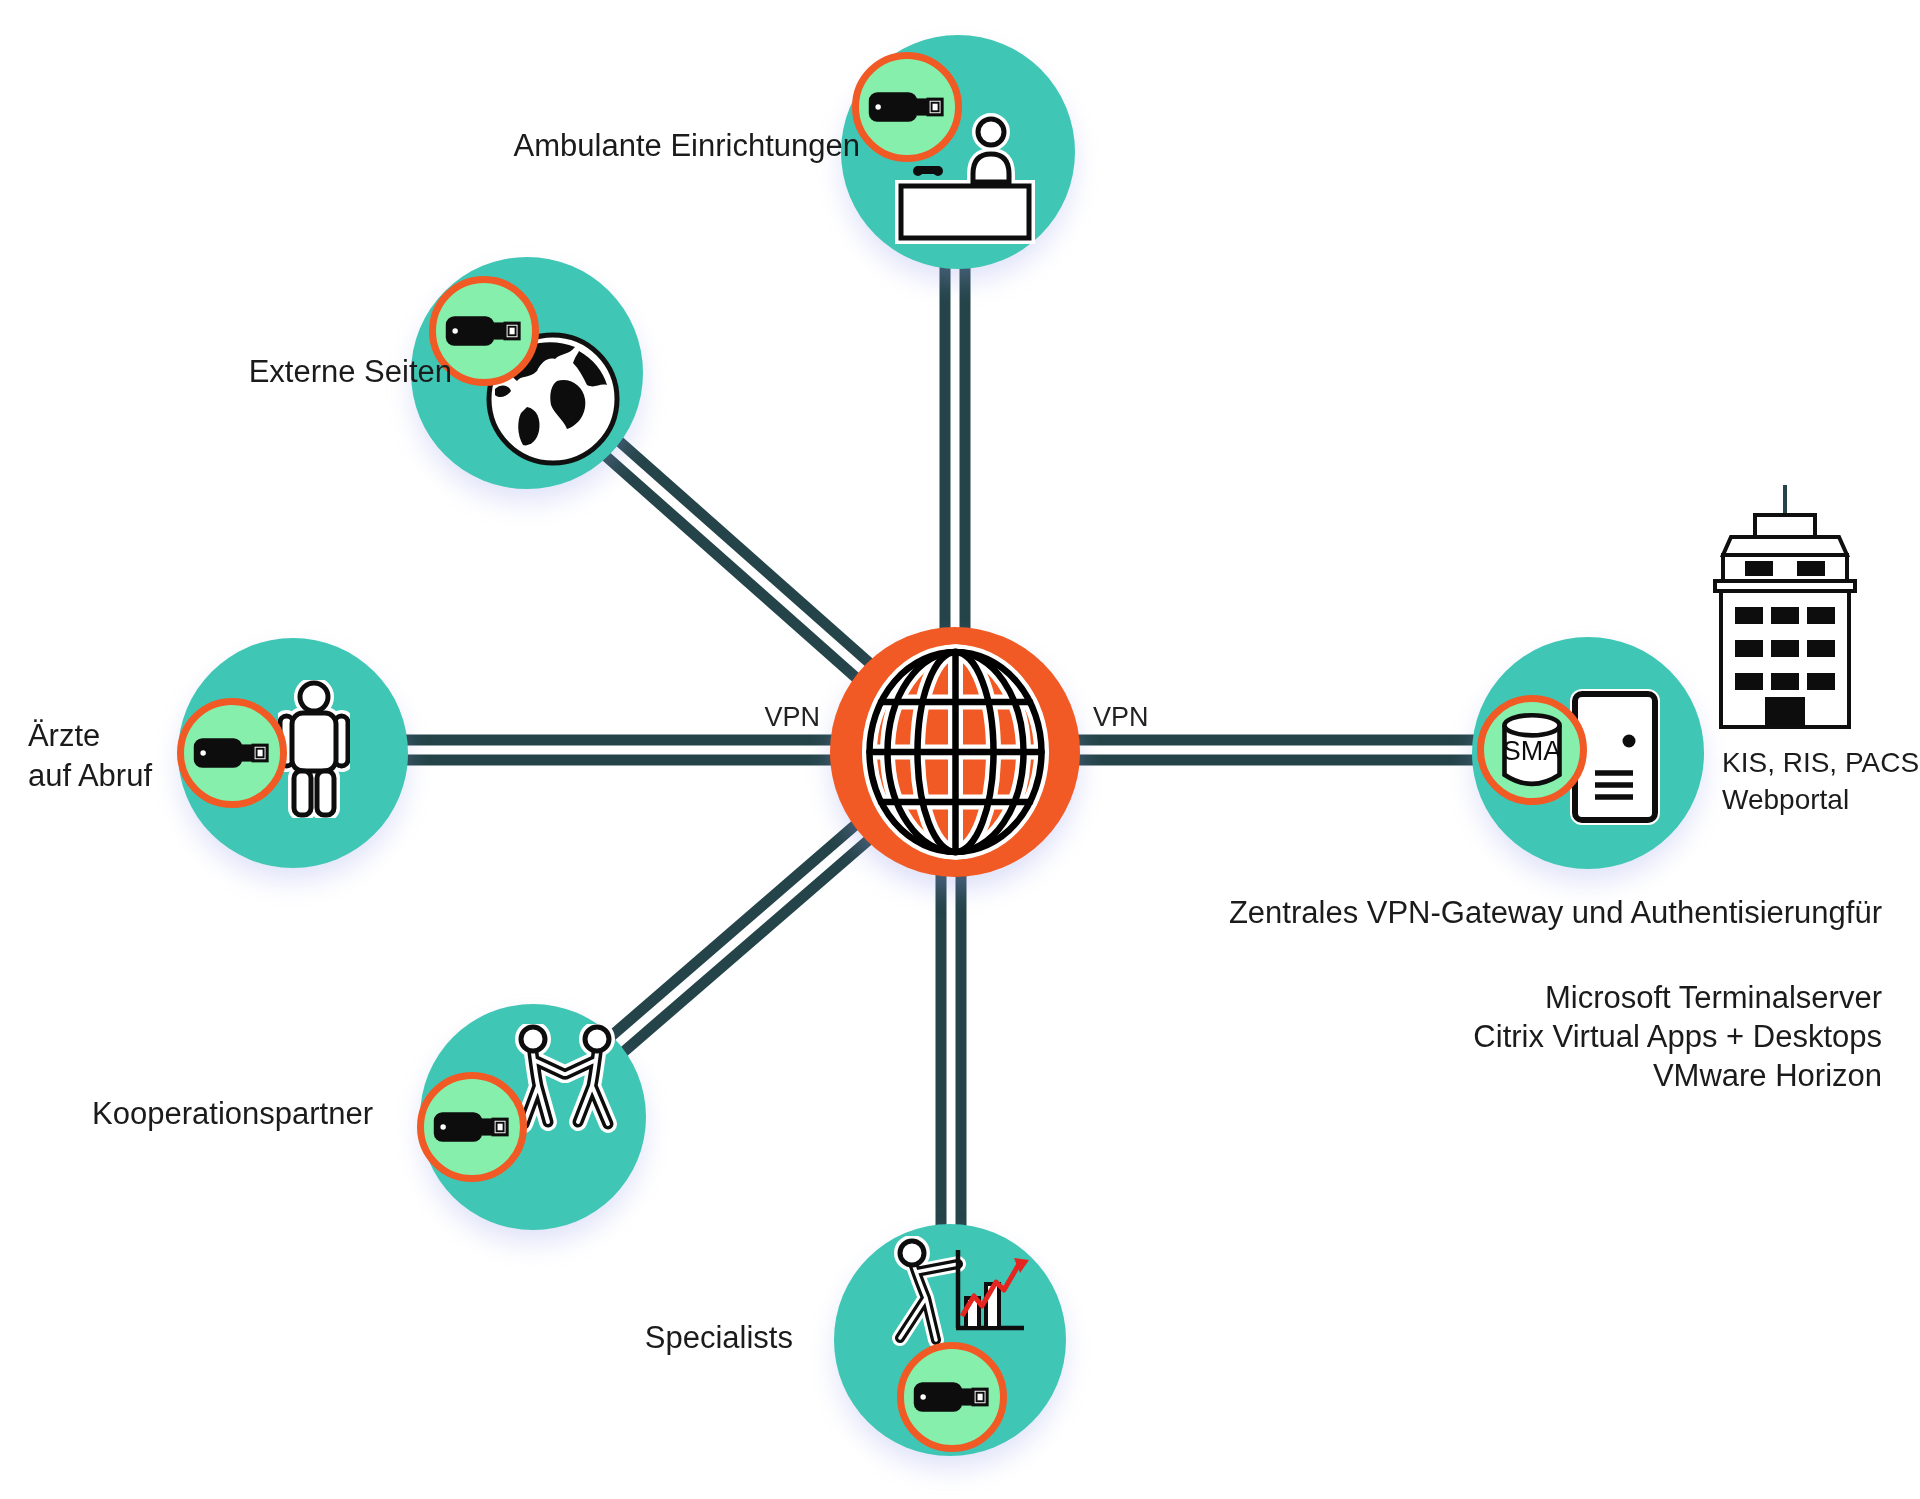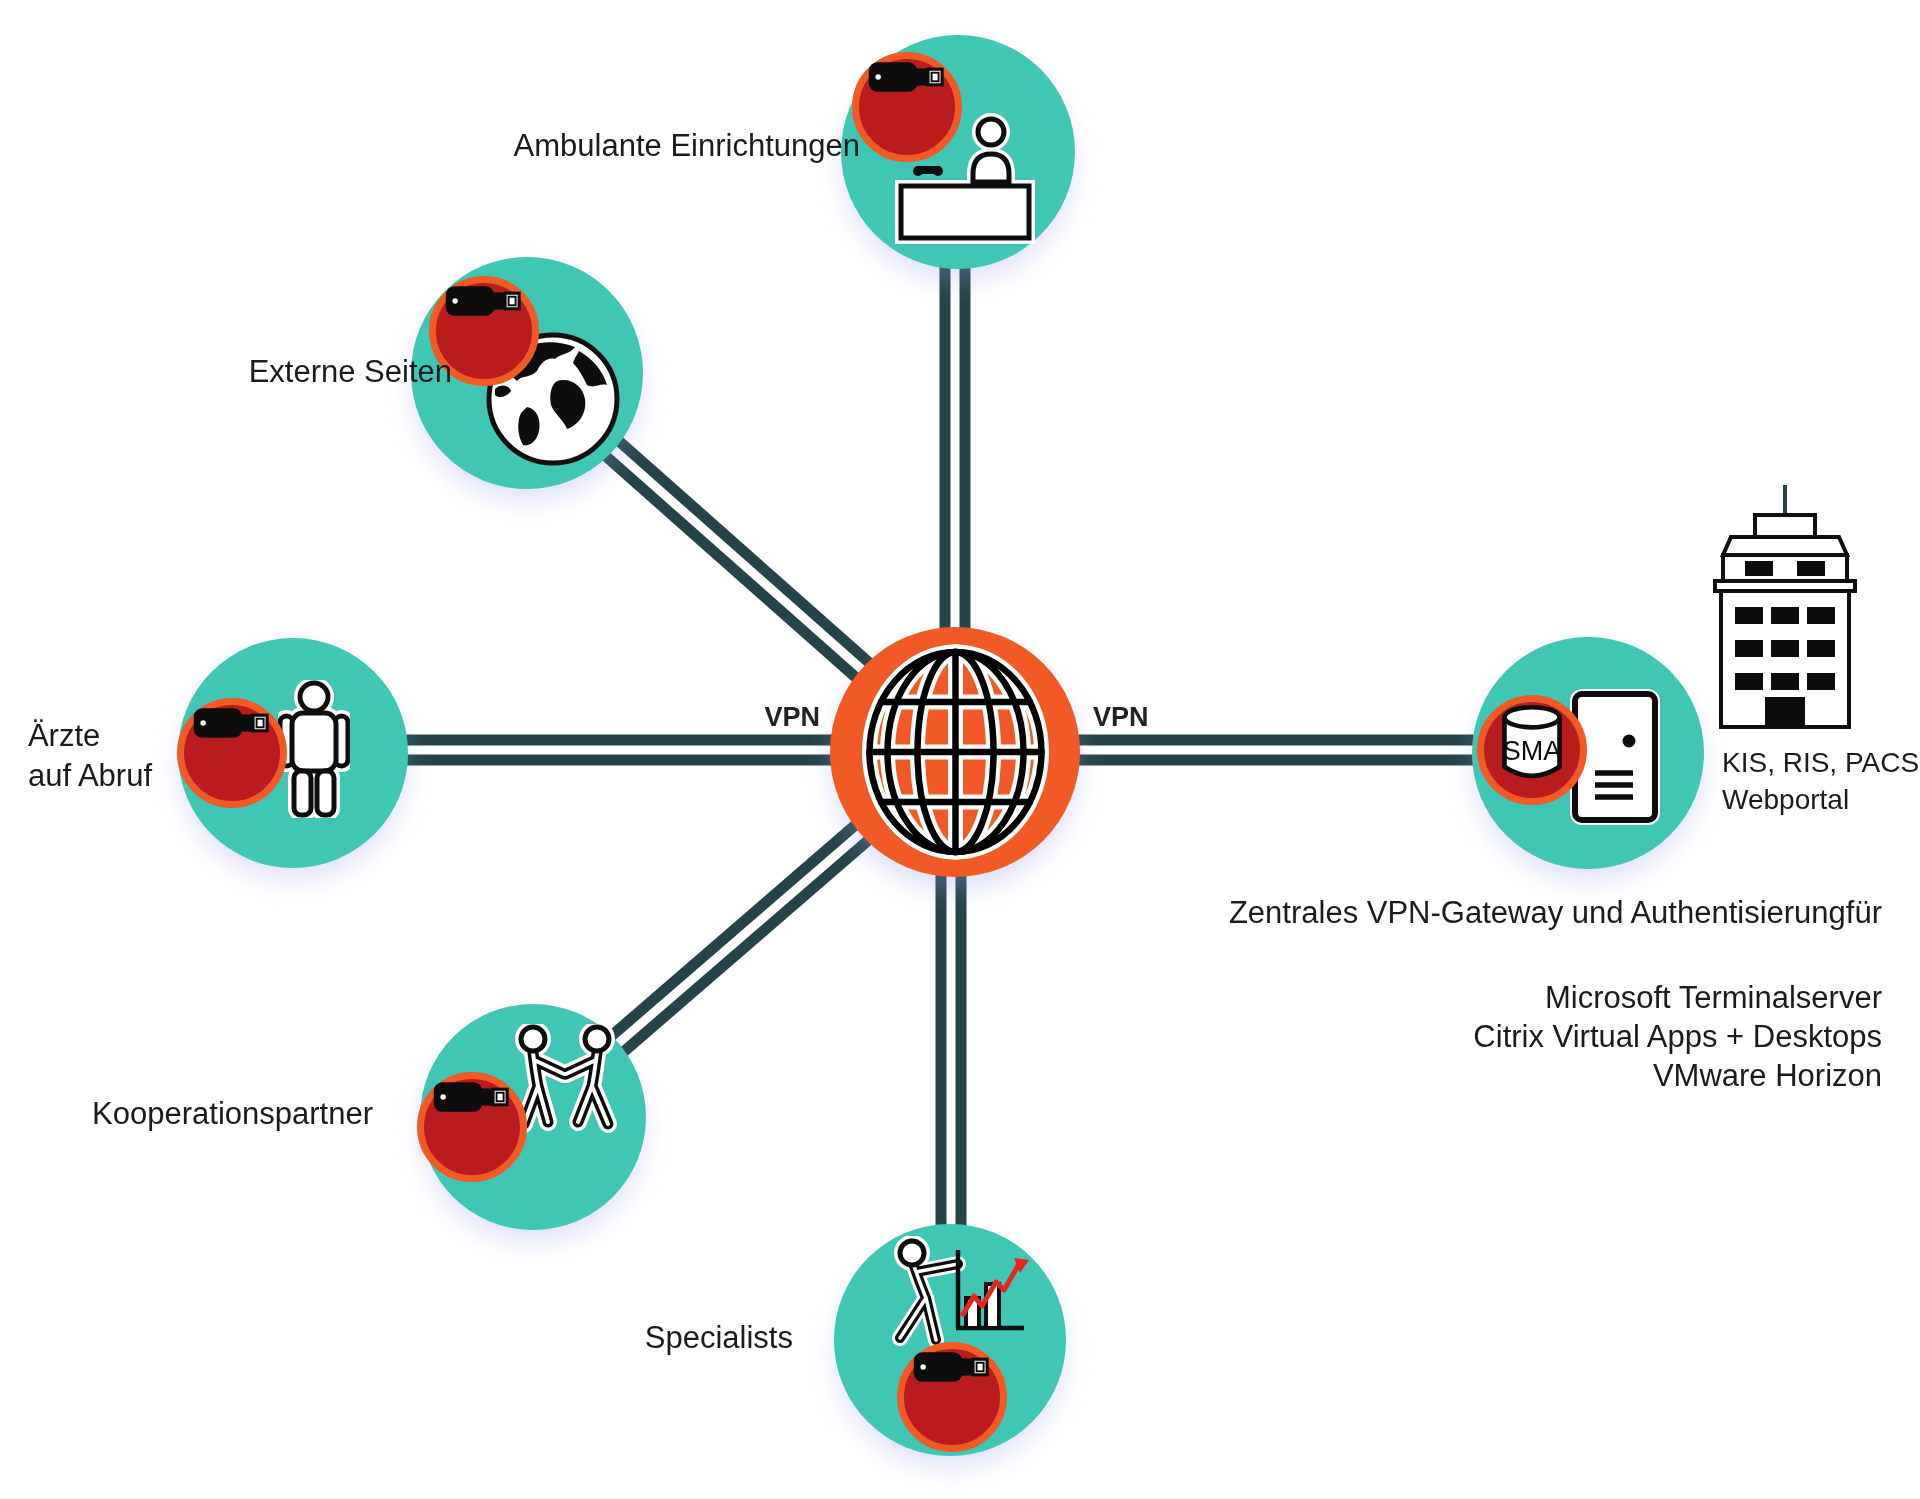--- a/index.html
+++ b/index.html
@@ -22,27 +22,27 @@
   .node{
     position:absolute;border-radius:50%;background:var(--teal);z-index:2;
     box-shadow:0 14px 24px rgba(150,160,235,.28);
   }
   .hub{
     position:absolute;left:830px;top:627px;width:250px;height:250px;border-radius:50%;
     background:var(--orange);z-index:3;display:flex;align-items:center;justify-content:center;
     box-shadow:0 14px 24px rgba(150,160,235,.30);
   }
   .badge{
-    position:absolute;width:110px;height:110px;border-radius:50%;background:#b91c1c;
+    position:absolute;width:110px;height:110px;border-radius:50%;background:#86efac;
     border:7px solid var(--orange);box-sizing:border-box;z-index:4;
-    display:flex;justify-content:center;
+    display:flex;align-items:center;justify-content:center;
   }
   .node-icon{position:absolute;z-index:3;}
   .label{position:absolute;z-index:5;font-size:31px;line-height:40px;color:var(--text);white-space:nowrap;}
-  .vpn{position:absolute;z-index:5;font-size:27px;font-weight:700;color:#222;white-space:nowrap;}
+  .vpn{position:absolute;z-index:5;font-size:27px;font-weight:400;color:#222;white-space:nowrap;}
   
   #node-ambulante{left:841px;top:35px;width:234px;height:234px}
   #node-ambulante .badge{left:11px;top:17px}
   #node-ambulante .node-icon{left:54px;top:75px}
   #node-externe{left:411px;top:257px;width:232px;height:232px}
   #node-externe .node-icon{left:72px;top:72px}
   #node-externe .badge{left:18px;top:19px}
   #node-aerzte{left:178px;top:638px;width:230px;height:230px}
   #node-aerzte .node-icon{left:100px;top:42px}
   #node-aerzte .badge{left:-1px;top:60px}

